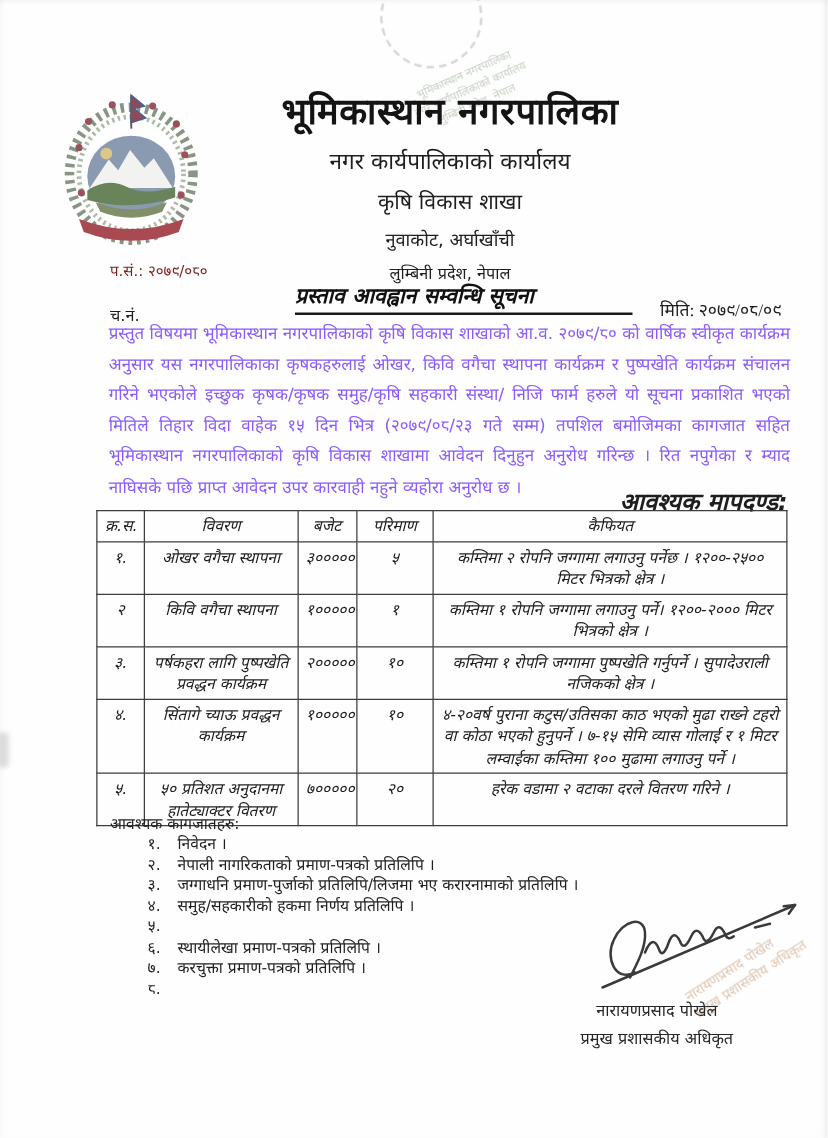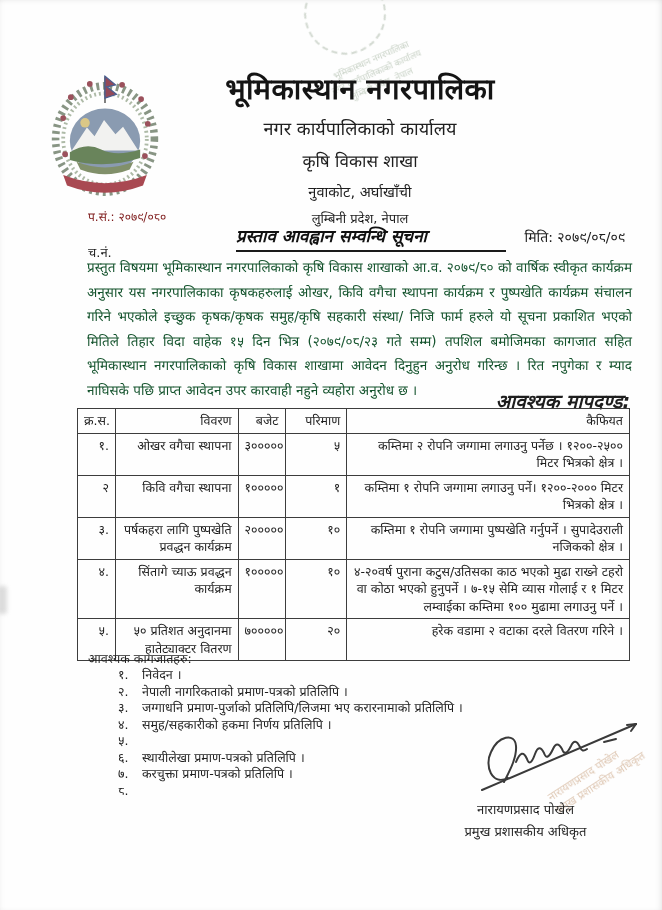--- a/index.html
+++ b/index.html
@@ -32,35 +32,35 @@
   .stamp-top .lines{position:absolute;left:0;top:62px;width:160px;}
   
   .refno{position:absolute;left:88px;top:208px;font-size:12px;color:#7f1d1d;}
   .notice-row{position:absolute;left:88px;top:224px;width:537px;height:24px;}
   .serial{position:absolute;left:0;top:4px;font-size:13px;margin-top:15px;}
   .notice-title{
     position:absolute;left:148px;top:0;width:270px;
     font-size:17px;font-weight:bold;font-style:italic;
     border-bottom:2px solid #1a1a1a;padding-bottom:3px;color:#111;
   }
-  .notice-date{position:absolute;right:0;top:3px;font-size:14px;}
+  .notice-date{position:absolute;right:0;top:14px;font-size:14px;font-family:Liberation Serif, serif;}
   
   .para{
     position:absolute;left:87px;top:255px;width:545px;
-    font-size:13.5px;line-height:24.5px;text-align:justify;color:#14532d;
+    font-size:13.5px;line-height:24.5px;text-align:justify;color:#8b5cf6;
   }
   
   .criteria-heading{position:absolute;left:77px;top:388px;width:553px;text-align:right;font-size:19px;font-weight:bold;font-style:italic;}
   table.criteria{
     position:absolute;left:77px;top:408px;width:553px;
     border-collapse:collapse;font-size:12.5px;line-height:17.5px;color:#1d1d1d;
     table-layout:fixed;
   }
   table.criteria th,table.criteria td{
-    border:1.2px solid #3d3d3d;padding:3px 6px;vertical-align:top;font-weight:normal;text-align:right;
+    border:1.2px solid #3d3d3d;padding:3px 6px;vertical-align:top;font-weight:normal;text-align:center;font-style:italic;
   }
   td.c-sn{text-align:center;}
   td.c-qty{text-align:center;}
   td.c-remark{text-align:justify;}
   
   .docs-heading{position:absolute;left:88px;top:650px;font-size:12.5px;}
   .docs{position:absolute;left:118px;top:667px;width:500px;font-size:12.5px;line-height:16.5px;}
   .doc-item{display:flex;margin-bottom:0;}
   .doc-no{width:24px;flex:0 0 24px;}
   

